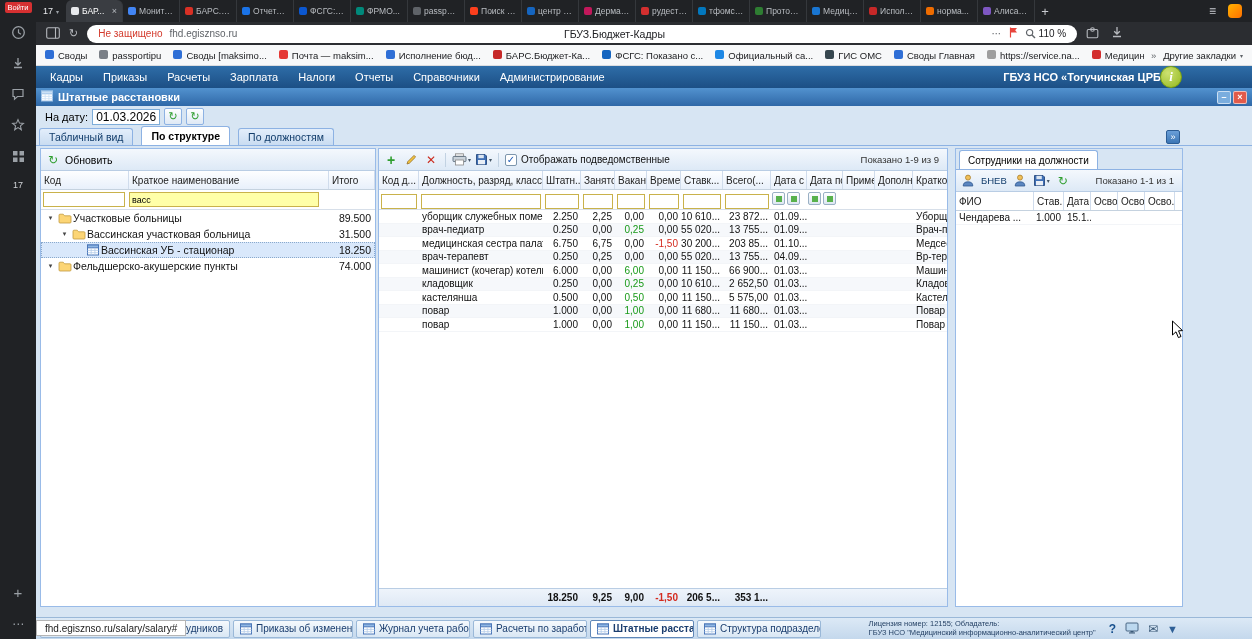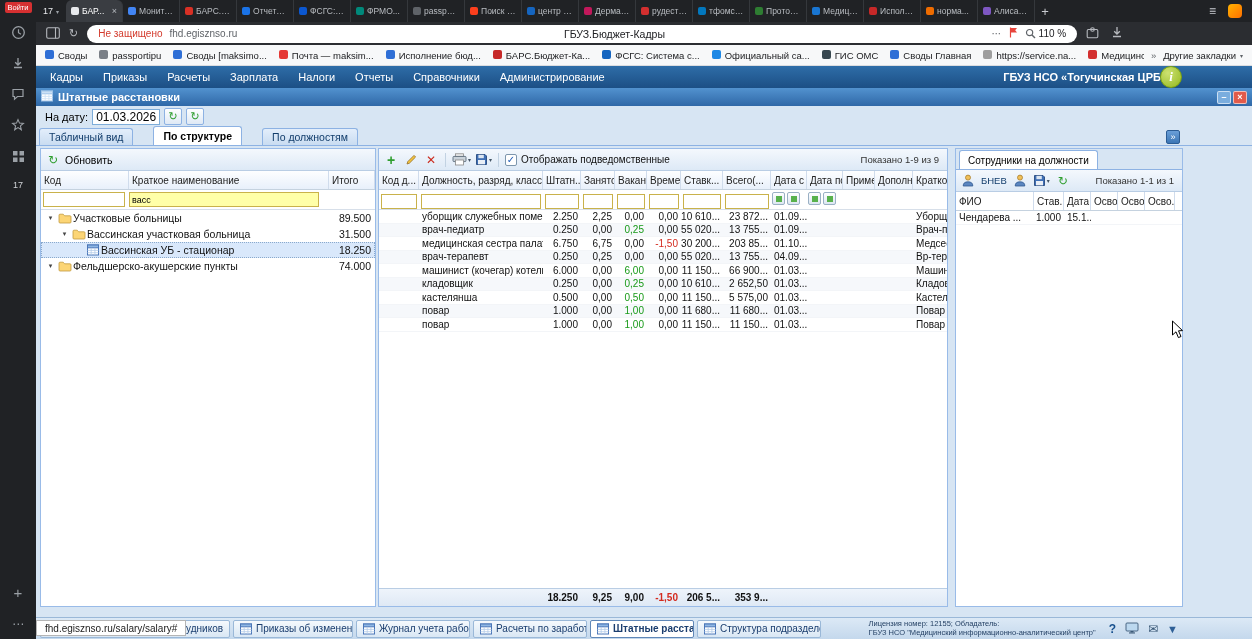--- a/index.html
+++ b/index.html
@@ -61,21 +61,21 @@
 .win-btns{margin-left:auto;display:flex;gap:2px}
 .wbtn{width:14px;height:13px;display:flex;align-items:center;justify-content:center;font-size:9px;border-radius:2px;border:1px solid rgba(255,255,255,.6);line-height:1}
 .wbtn.min{background:#7aadde;color:#fff}
 .wbtn.close{background:#e25a4a;color:#fff}
 
 
 #datebar{position:absolute;left:36px;top:106px;width:1216px;height:21px;display:flex;align-items:center;gap:4px;padding:0 9px;font-size:11px;color:#000;z-index:9}
 .date-input{width:68px;height:16px;border:1px solid #7eadd9;font-size:12px;padding:0 3px;background:#fff;font-family:inherit}
 .small-btn{width:18px;height:17px;border:1px solid #8db2e3;background:linear-gradient(#fdfefe,#dfe9f5);display:flex;align-items:center;justify-content:center;color:#2f9e2f;font-size:11px;border-radius:2px}
 #viewtabs{position:absolute;left:36px;top:127px;width:1216px;height:19px;display:flex;align-items:flex-end;padding-left:3px;border-bottom:1px solid #8db2e3;background:#d7e5f3;z-index:9}
-.vtab{height:17px;padding:0 9px;display:flex;align-items:center;font-size:10.5px;border:1px solid #8db2e3;border-bottom:none;border-radius:3px 3px 0 0;background:linear-gradient(#e3eefb,#c9dcf1);margin-right:20px;color:#123d6b;white-space:nowrap}
+.vtab{height:17px;padding:0 9px;display:flex;align-items:center;font-size:10.5px;border:1px solid #8db2e3;border-bottom:none;border-radius:3px 3px 0 0;background:linear-gradient(#e3eefb,#c9dcf1);margin-right:8px;color:#123d6b;white-space:nowrap}
 .vtab.active{background:#fff;font-weight:bold;color:#000;height:19px}
 #collapsebtn{position:absolute;left:1166px;top:130px;width:14px;height:14px;background:linear-gradient(#6a9fd8,#3c76b5);border:1px solid #2b5c94;color:#fff;font-size:9px;display:flex;align-items:center;justify-content:center;z-index:12;border-radius:2px}
 
 
 .panel{position:absolute;top:148px;background:#fff;border:1px solid #99bbe8;display:flex;flex-direction:column;overflow:hidden}
 .ptool{height:22px;background:linear-gradient(#f4f8fd,#dde9f6);border-bottom:1px solid #b9cde4;display:flex;align-items:center;gap:4px;padding:0 4px;font-size:10.5px;flex:0 0 22px}
 .tool-ic{display:flex;align-items:center;justify-content:center;min-width:16px;height:18px}
 .plus{color:#2f9e2f;font-weight:bold;font-size:14px}
 .del{color:#cc2b1d;font-weight:bold;font-size:12px}
 .refresh{color:#2f9e2f;font-size:12px}
@@ -315,21 +315,21 @@
         <div class="bm">
           <span class="bmfav" style="background: rgb(47, 111, 214);"></span>
           <span>Исполнение бюд...</span>
         </div>
         <div class="bm">
           <span class="bmfav" style="background: rgb(198, 40, 40);"></span>
           <span>БАРС.Бюджет-Ка...</span>
         </div>
         <div class="bm">
           <span class="bmfav" style="background: rgb(21, 101, 192);"></span>
-          <span>ФСГС: Система с...</span>
+          <span>ФСГС: Показано с...</span>
         </div>
         <div class="bm">
           <span class="bmfav" style="background: rgb(30, 136, 229);"></span>
           <span>Официальный са...</span>
         </div>
         <div class="bm">
           <span class="bmfav" style="background: rgb(55, 71, 79);"></span>
           <span>ГИС ОМС</span>
         </div>
         <div class="bm">
@@ -657,21 +657,21 @@
         </div>
       </div>
     <div id="grid-totals">
         <div class="gcol gcell num" style="flex: 0 0 40px;"></div>
         <div class="gcol gcell num" style="flex: 0 0 124px;"></div>
         <div class="gcol gcell num" style="flex: 0 0 38px;">18.250</div>
         <div class="gcol gcell num" style="flex: 0 0 34px;">9,25</div>
         <div class="gcol gcell num" style="flex: 0 0 32px;">9,00</div>
         <div class="gcol gcell num neg" style="flex: 0 0 34px;">-1,50</div>
         <div class="gcol gcell num" style="flex: 0 0 42px;">206 5...</div>
-        <div class="gcol gcell num" style="flex: 0 0 48px;">353 9...</div>
+        <div class="gcol gcell num" style="flex: 0 0 48px;">353 1...</div>
         <div class="gcol gcell num" style="flex: 0 0 36px;"></div>
         <div class="gcol gcell num" style="flex: 0 0 36px;"></div>
         <div class="gcol gcell num" style="flex: 0 0 32px;"></div>
         <div class="gcol gcell num" style="flex: 0 0 38px;"></div>
         <div class="gcol gcell num" style="flex: 0 0 40px;"></div>
       </div>
   </div>
 
   <div id="emppanel" class="panel">
     <div class="etabs">

